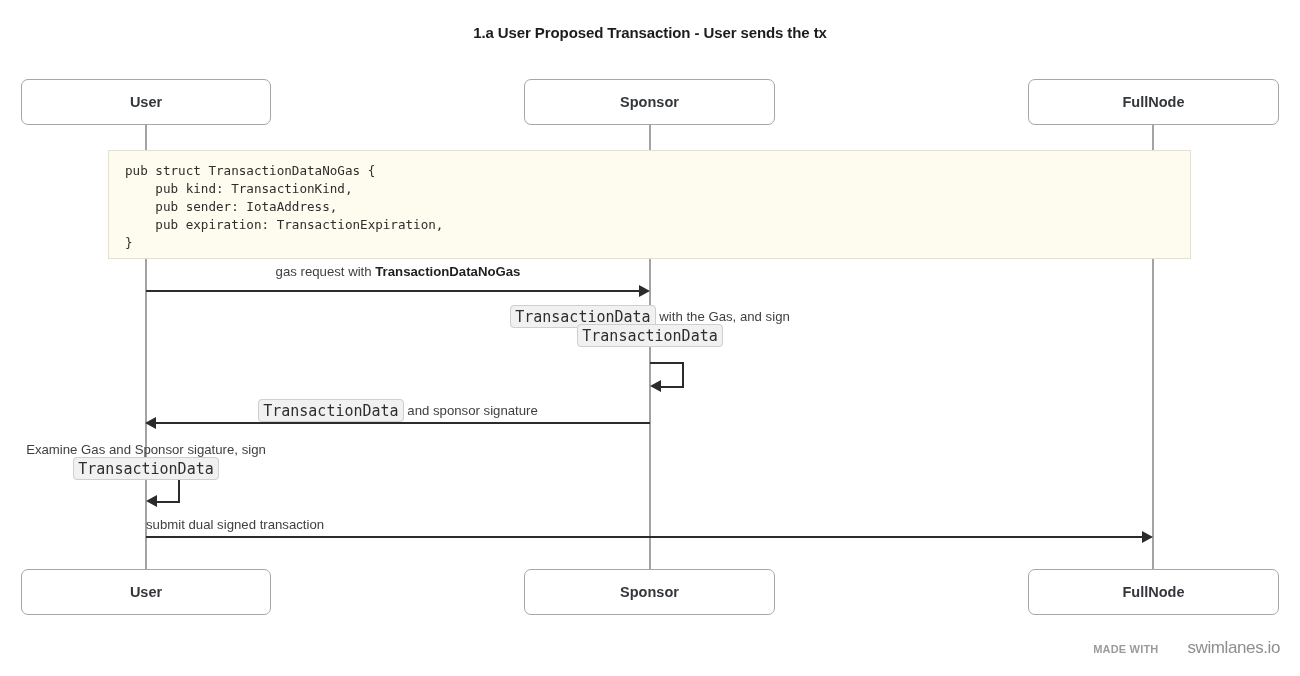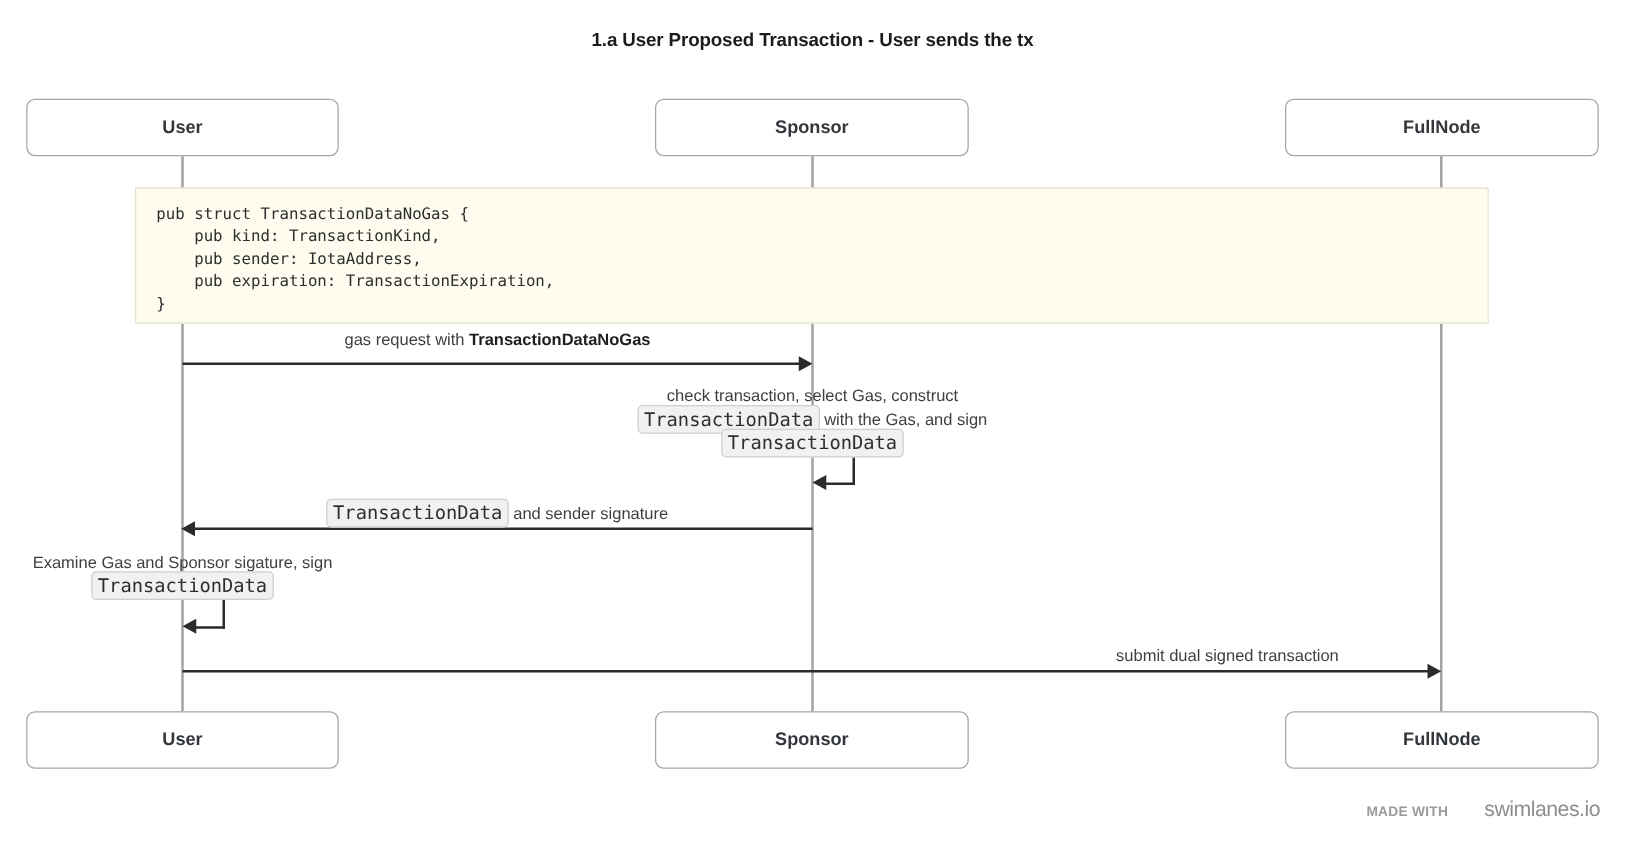--- a/index.html
+++ b/index.html
@@ -189,55 +189,54 @@
 }</pre>
 </div>
 
 <div class="msg-label" style="left:146px; top:262px; width:504px; text-align:center;">
   <span>gas request with </span><b>TransactionDataNoGas</b>
 </div>
 <div class="msg-line" style="left:146px; top:290px; width:494px;"></div>
 <div class="arrow-head arrow-right" style="left:639px; top:285px;"></div>
 
 <div class="msg-label" style="left:400px; top:307px; width:500px; text-align:center;">
-  <div>check transaction, select Gas, construct</div>
   <div>
     <span class="chip">TransactionData</span><span> with the Gas, and sign</span>
   </div>
   <div>
     <span class="chip">TransactionData</span>
   </div>
 </div>
 <div class="self-loop" style="left:650px; top:362px; width:36px; height:26px;">
   <div class="seg-top" style="left:0; top:0; width:34px;"></div>
   <div class="seg-right" style="left:32px; top:0; height:26px;"></div>
   <div class="seg-bot" style="left:10px; top:24px; width:24px;"></div>
 </div>
 <div class="arrow-head arrow-left" style="left:650px; top:380px;"></div>
 
 <div class="msg-label" style="left:146px; top:401px; width:504px; text-align:center;">
-  <span class="chip">TransactionData</span><span> and sender signature</span>
+  <span class="chip">TransactionData</span><span> and sponsor signature</span>
 </div>
 <div class="msg-line" style="left:156px; top:422px; width:494px;"></div>
 <div class="arrow-head arrow-left" style="left:145px; top:417px;"></div>
 
 <div class="msg-label" style="left:-104px; top:440px; width:500px; text-align:center;">
   <div>Examine Gas and Sponsor sigature, sign</div>
   <div>
     <span class="chip">TransactionData</span>
   </div>
 </div>
 <div class="self-loop" style="left:146px; top:477px; width:36px; height:26px;">
   <div class="seg-top" style="left:0; top:0; width:34px;"></div>
   <div class="seg-right" style="left:32px; top:0; height:26px;"></div>
   <div class="seg-bot" style="left:10px; top:24px; width:24px;"></div>
 </div>
 <div class="arrow-head arrow-left" style="left:146px; top:495px;"></div>
 
-<div class="msg-label" style="left:146px; top:515px; width:925px; text-align:right;">submit dual signed transaction</div>
+<div class="msg-label" style="left:146px; top:515px; width:925px; text-align:left;">submit dual signed transaction</div>
 <div class="msg-line" style="left:146px; top:536px; width:997px;"></div>
 <div class="arrow-head arrow-right" style="left:1142px; top:531px;"></div>
 
 <div class="participant" style="left:21px; top:569px; width:250px;">
   <span class="participant-label">User</span>
 </div>
 <div class="participant" style="left:524px; top:569px; width:251px;">
   <span class="participant-label">Sponsor</span>
 </div>
 <div class="participant" style="left:1028px; top:569px; width:251px;">

